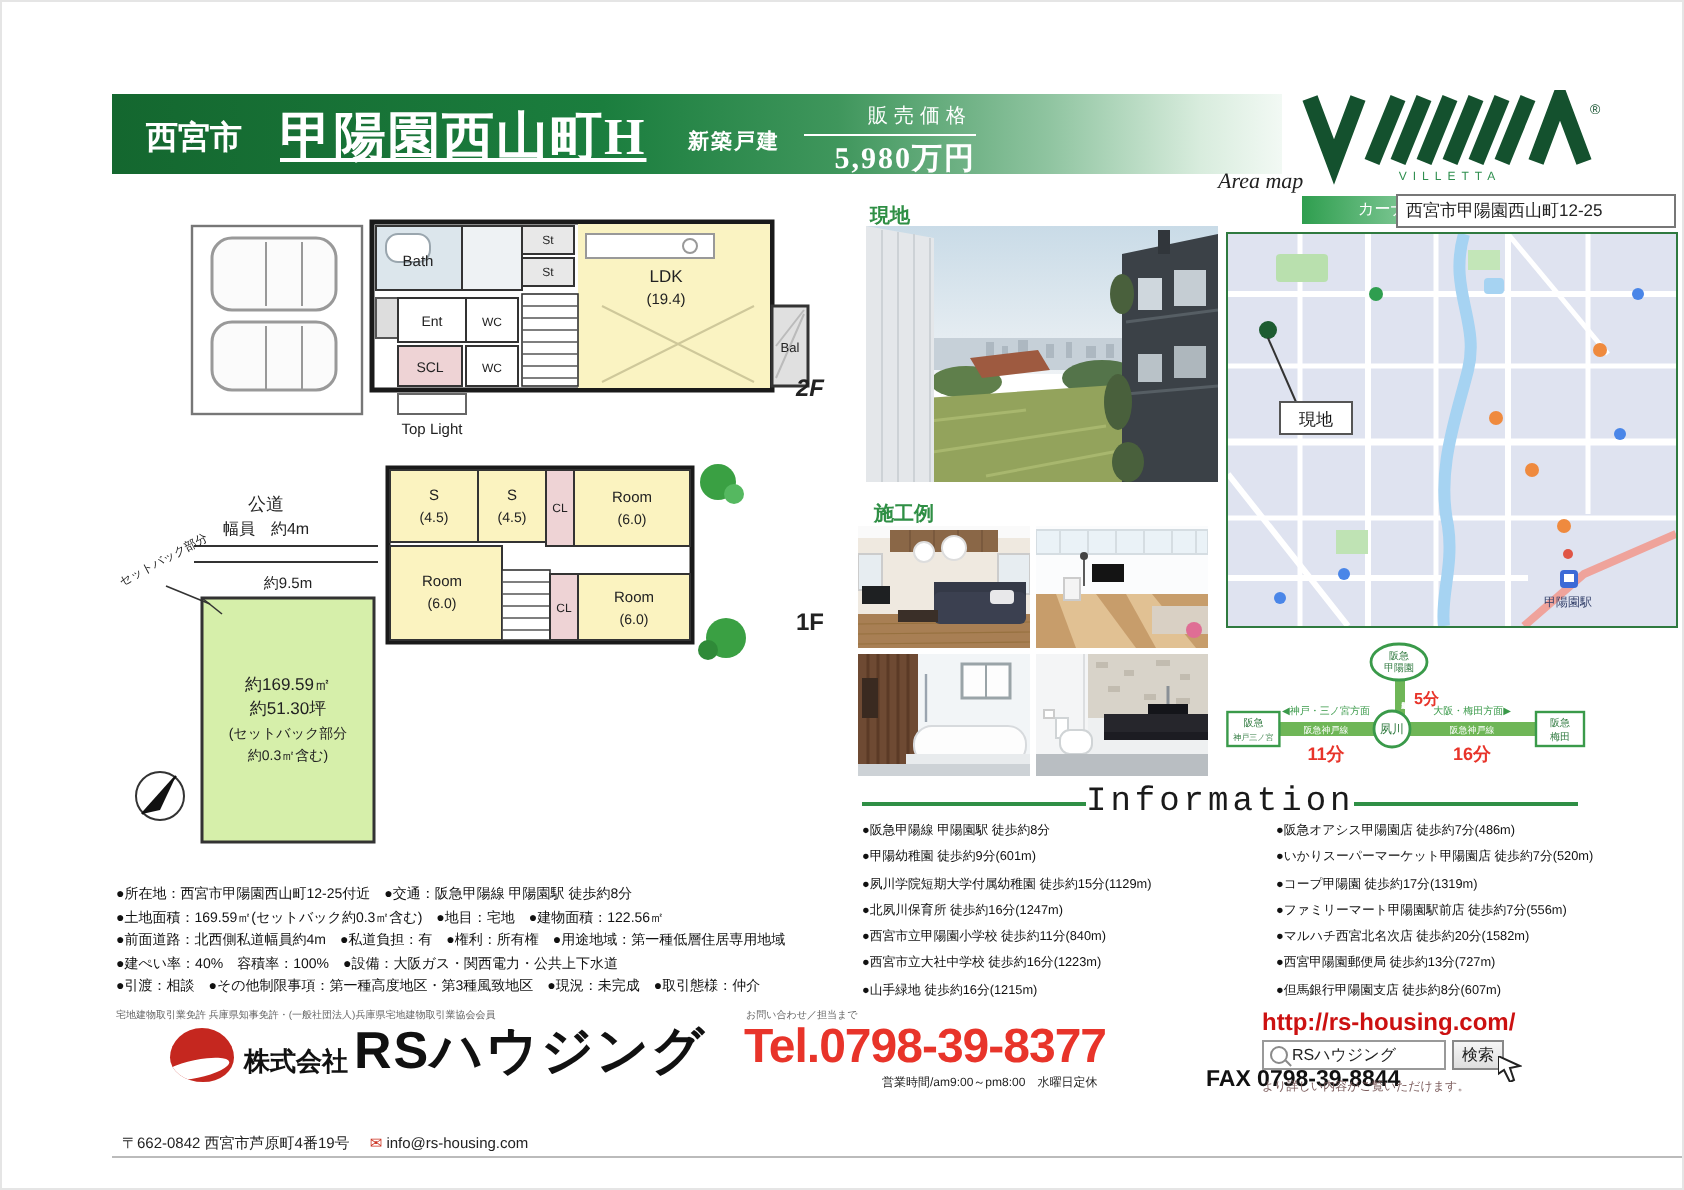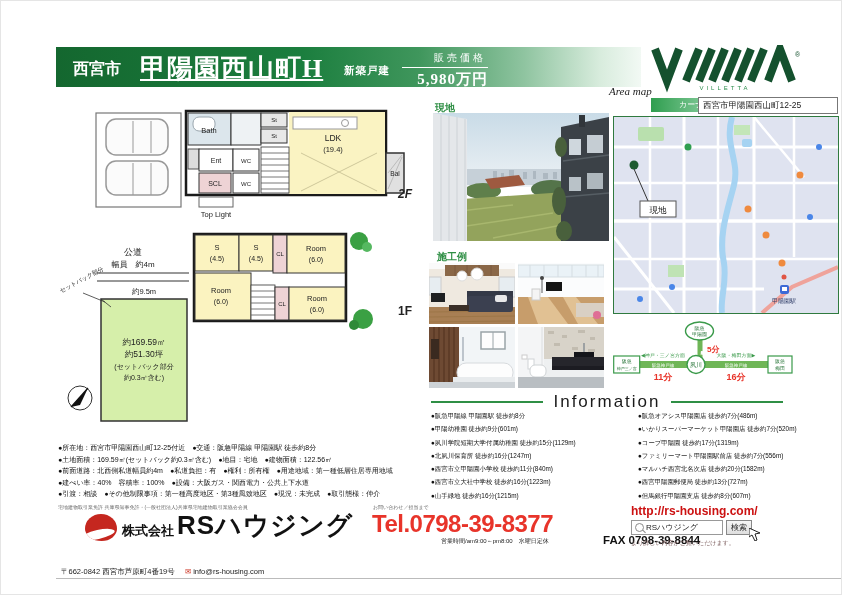--- a/index.html
+++ b/index.html
@@ -11,21 +11,21 @@
   .band{background:linear-gradient(90deg,#14672f 0%,#1b7e3e 42%,#3f965c 62%,#8fc4a0 80%,#d8ecdd 93%,#f2f9f4 100%);}
   .price-block{text-align:right;color:#fff;}
   .price-block .pl{font-size:10px;letter-spacing:3px;border-bottom:1px solid #fff;padding:0 2px 2px 2px;}
   .price-block .pv{font-size:15px;font-weight:bold;margin-top:2px;letter-spacing:1px;}
   .navi-badge{background:linear-gradient(90deg,#2f9e4f,#8fd0a3);color:#fff;font-size:8px;line-height:14px;text-align:center;}
   .navi-box{border:1px solid #777;font-size:8.5px;line-height:15px;padding-left:4px;color:#222;background:#fff;}
   .dline{font-size:7px;line-height:11.6px;color:#111;white-space:nowrap;}
   .iline-item{font-size:6.4px;line-height:13.3px;color:#111;white-space:nowrap;}
   .info-title{display:flex;align-items:center;}
   .info-title .rule{flex:0 0 112px;height:2px;background:#2f8f45;}
-  .info-title .txt{flex:1;text-align:center;font-family:Liberation Sans, sans-serif;font-size:17px;letter-spacing:2px;color:#1a1a1a;}
+  .info-title .txt{flex:1;text-align:center;font-family:Liberation Mono, monospace;font-size:17px;letter-spacing:2px;color:#1a1a1a;}
   .rs-mark{width:32px;height:27px;background:#c5271f;border-radius:50% 50% 48% 52%/55% 55% 45% 45%;position:relative;overflow:hidden;}
   .rs-mark:after{content:"";position:absolute;left:-4px;bottom:2px;width:34px;height:9px;background:#fff;border-radius:50%;transform:rotate(-12deg);}
   .search-row{display:flex;align-items:center;}
   .search-box{width:92px;height:15px;border:1px solid #999;background:#fff;display:flex;align-items:center;box-sizing:border-box;}
   .mag{width:7px;height:7px;border:1.4px solid #8a8a8a;border-radius:50%;margin:0 2px 0 3px;position:relative;flex:0 0 auto;}
   .mag:after{content:"";position:absolute;width:4px;height:1.4px;background:#8a8a8a;transform:rotate(45deg);right:-3px;bottom:-1px;}
   .search-text{font-size:8px;color:#222;white-space:nowrap;overflow:hidden;}
   .search-btn{width:26px;height:15px;border:1px solid #888;background:linear-gradient(#f6f6f6,#dedede);font-size:8px;line-height:14px;text-align:center;margin-left:3px;box-sizing:border-box;color:#222;}
 </style>
 </head>

